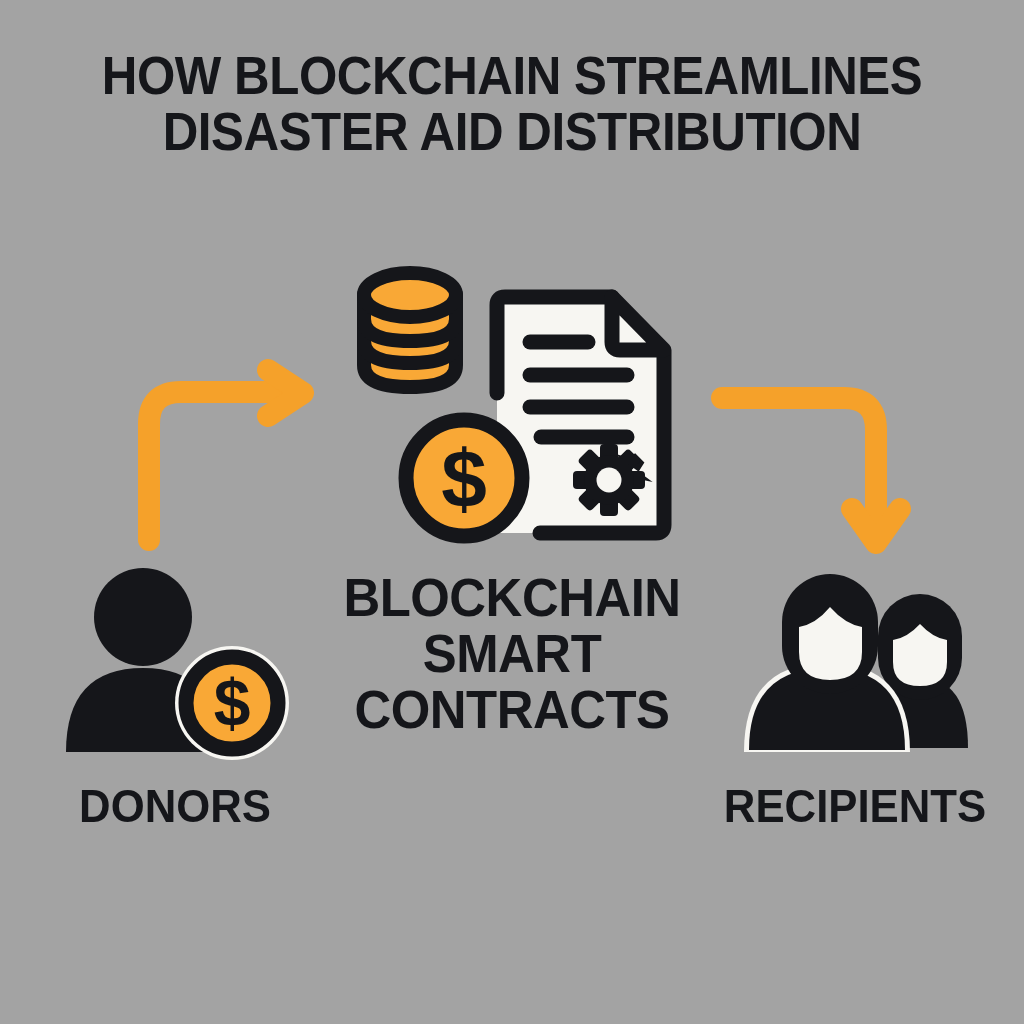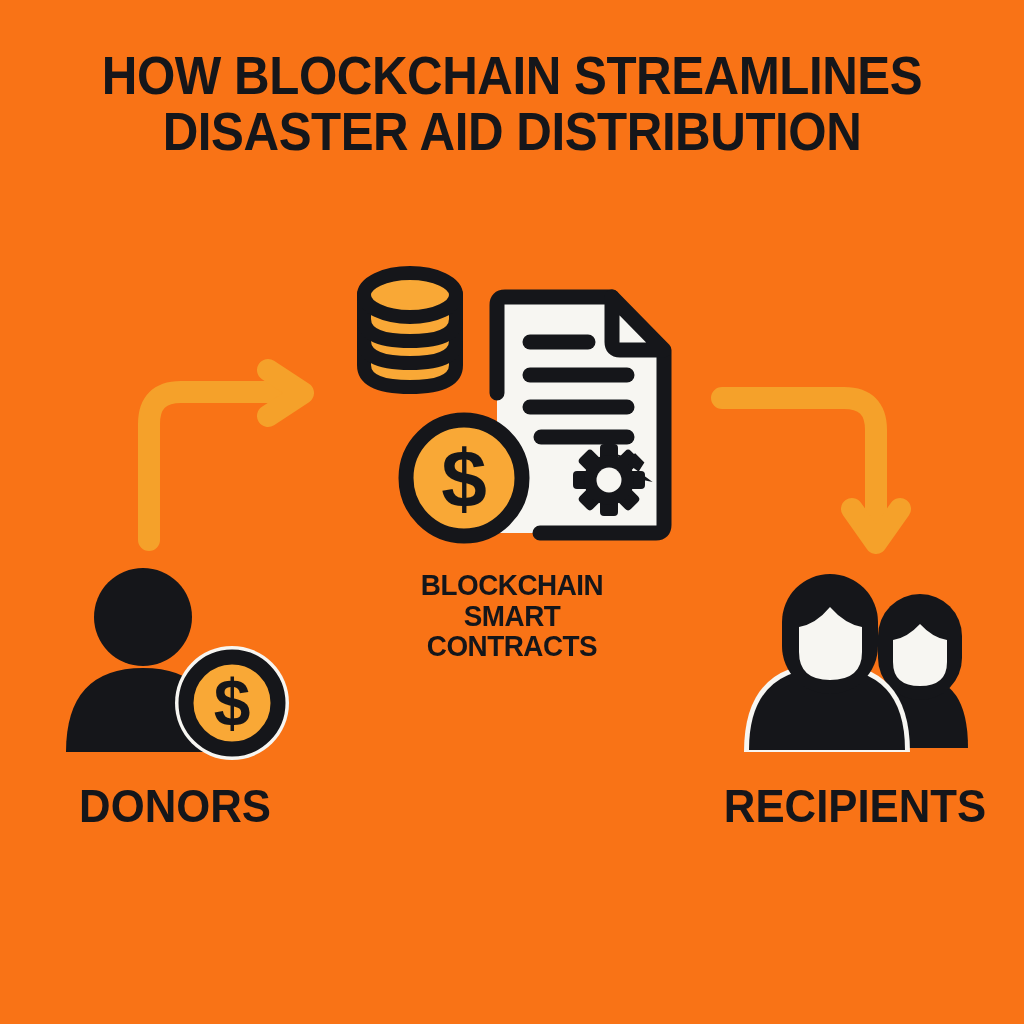--- a/index.html
+++ b/index.html
@@ -11,21 +11,21 @@
     width: 1024px;
     height: 1024px;
     background: #f7f6f2;
     font-family: "Liberation Sans", sans-serif;
     overflow: hidden;
   }
   #infographic {
     position: relative;
     width: 1024px;
     height: 1024px;
-    background: #f97316;
+    background: #a3a3a3;
   }
 
   
   .title-block {
     position: absolute;
     left: 0;
     top: 48px;
     width: 1024px;
     text-align: center;
     line-height: 1.05;
@@ -75,21 +75,21 @@
     top: 782px;
     width: 330px;
     font-size: 46px;
     letter-spacing: 0px;
     transform: scaleX(0.95);
   }
   #label-center {
     left: 332px;
     top: 570px;
     width: 360px;
-    font-size: 29px;
+    font-size: 53px;
     letter-spacing: -0.5px;
   }
   #label-center .cl {
     display: block;
     transform: scaleX(0.96);
   }
 </style>
 </head>
 <body>
 

